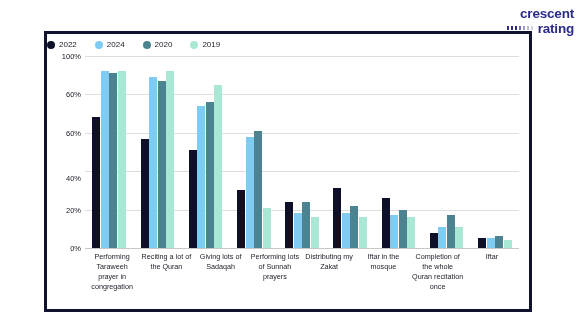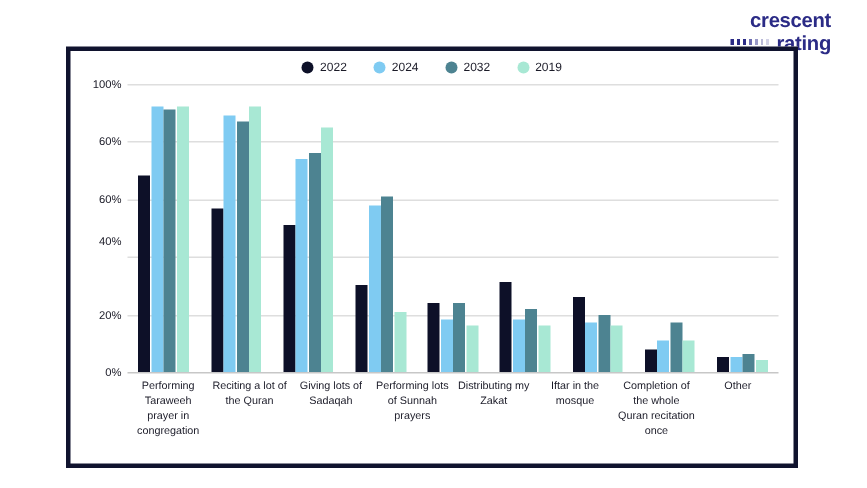--- a/index.html
+++ b/index.html
@@ -12,21 +12,21 @@
     height: 325px;
     font-family: "Liberation Sans", sans-serif;
     overflow: hidden;
     position: relative;
   }
 
   
   #logo {
     position: absolute;
     top: 7px;
-    right: 24px;
+    right: 4px;
     text-align: right;
     line-height: 1;
     user-select: none;
   }
   #logo .logo-word {
     font-size: 13.5px;
     font-weight: bold;
     letter-spacing: -0.2px;
     color: #2b2b86;
     display: block;
@@ -70,21 +70,20 @@
     box-sizing: border-box;
   }
 
   
   #legend {
     position: absolute;
     left: 0;
     top: 6px;
     width: 100%;
     display: flex;
-    justify-content: center;
     gap: 18px;
   }
   .legend-item {
     display: flex;
     align-items: center;
     gap: 4px;
   }
   .legend-swatch {
     width: 8px;
     height: 8px;
@@ -192,33 +191,33 @@
       <div class="legend-item">
         <span class="legend-swatch" style="background: rgb(13, 16, 40);"></span>
         <span class="legend-label">2022</span>
       </div>
       <div class="legend-item">
         <span class="legend-swatch" style="background: rgb(127, 203, 242);"></span>
         <span class="legend-label">2024</span>
       </div>
       <div class="legend-item">
         <span class="legend-swatch" style="background: rgb(77, 131, 145);"></span>
-        <span class="legend-label">2032</span>
+        <span class="legend-label">2020</span>
       </div>
       <div class="legend-item">
         <span class="legend-swatch" style="background: rgb(168, 232, 212);"></span>
         <span class="legend-label">2019</span>
       </div>
     </div>
 
   <div id="plot-wrap">
     <div id="y-axis">
         <div class="y-tick" style="top: 192px;">0%</div>
         <div class="y-tick" style="top: 153.6px;">20%</div>
-        <div class="y-tick" style="top: 105px;">40%</div>
+        <div class="y-tick" style="top: 122px;">40%</div>
         <div class="y-tick" style="top: 76.8px;">60%</div>
         <div class="y-tick" style="top: 38.4px;">60%</div>
         <div class="y-tick" style="top: 0px;">100%</div>
       </div>
     <div id="plot">
       <div id="gridlines">
           <div class="gridline baseline" style="top: 192px;"></div>
           <div class="gridline" style="top: 153.6px;"></div>
           <div class="gridline" style="top: 115.2px;"></div>
           <div class="gridline" style="top: 76.8px;"></div>
@@ -283,17 +282,17 @@
         </div>
     </div>
     <div id="x-labels">
         <div class="x-label">Performing Taraweeh prayer in congregation</div>
         <div class="x-label">Reciting a lot of the Quran</div>
         <div class="x-label">Giving lots of Sadaqah</div>
         <div class="x-label">Performing lots of Sunnah prayers</div>
         <div class="x-label">Distributing my Zakat</div>
         <div class="x-label">Iftar in the mosque</div>
         <div class="x-label">Completion of the whole Quran recitation once</div>
-        <div class="x-label">Other</div>
+        <div class="x-label">Iftar</div>
       </div>
   </div>
 
 </div>
 
 </body></html>

